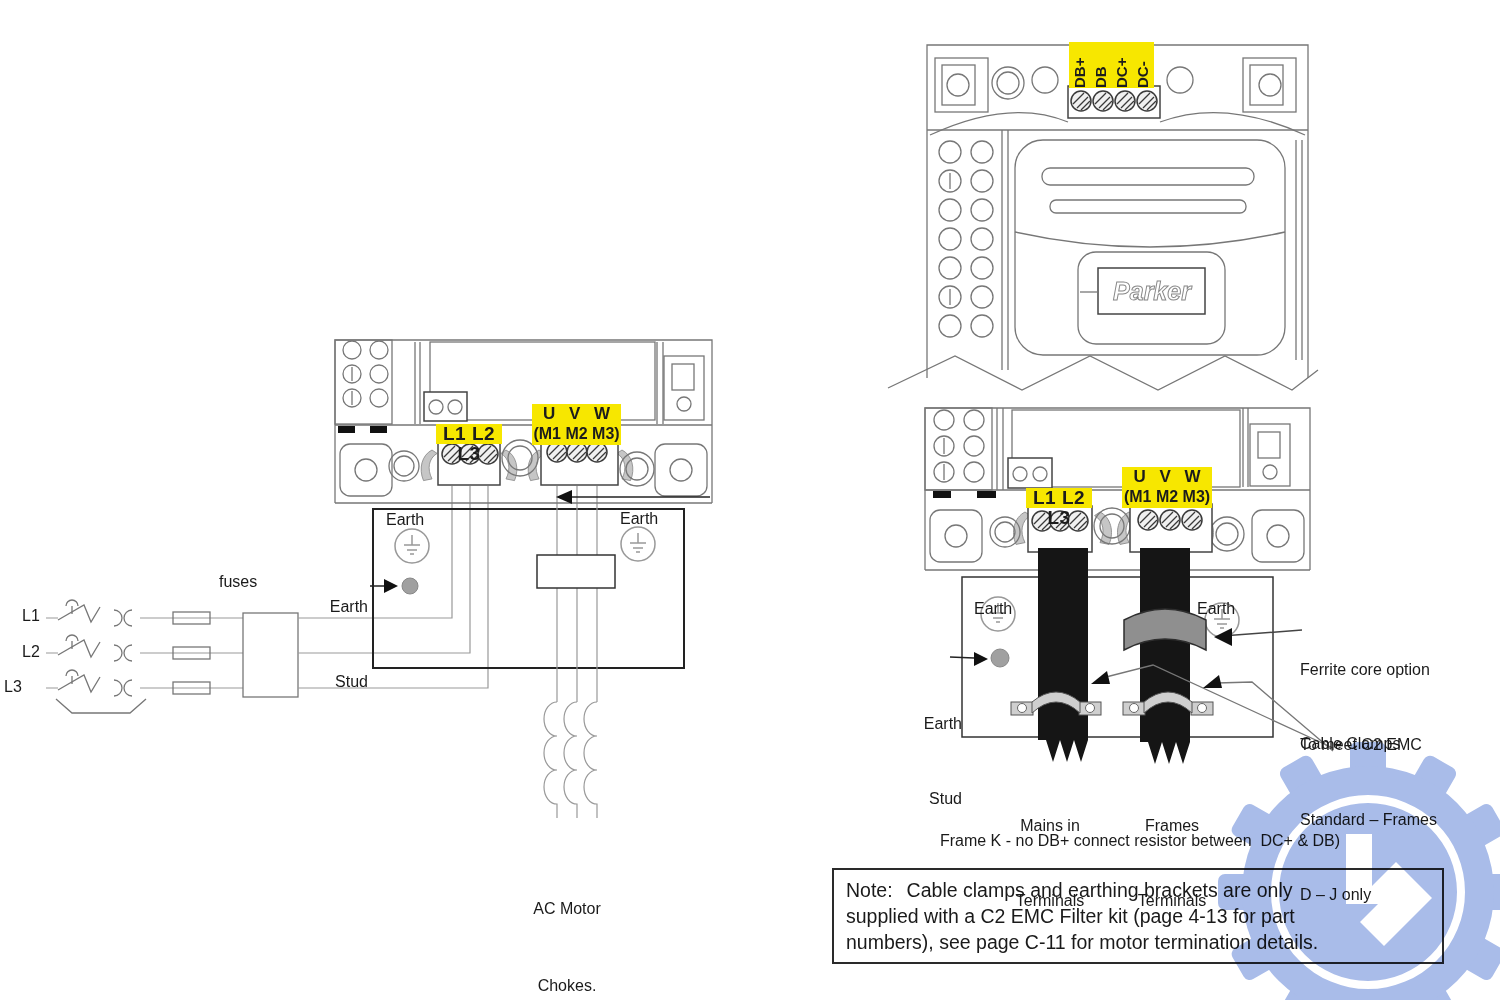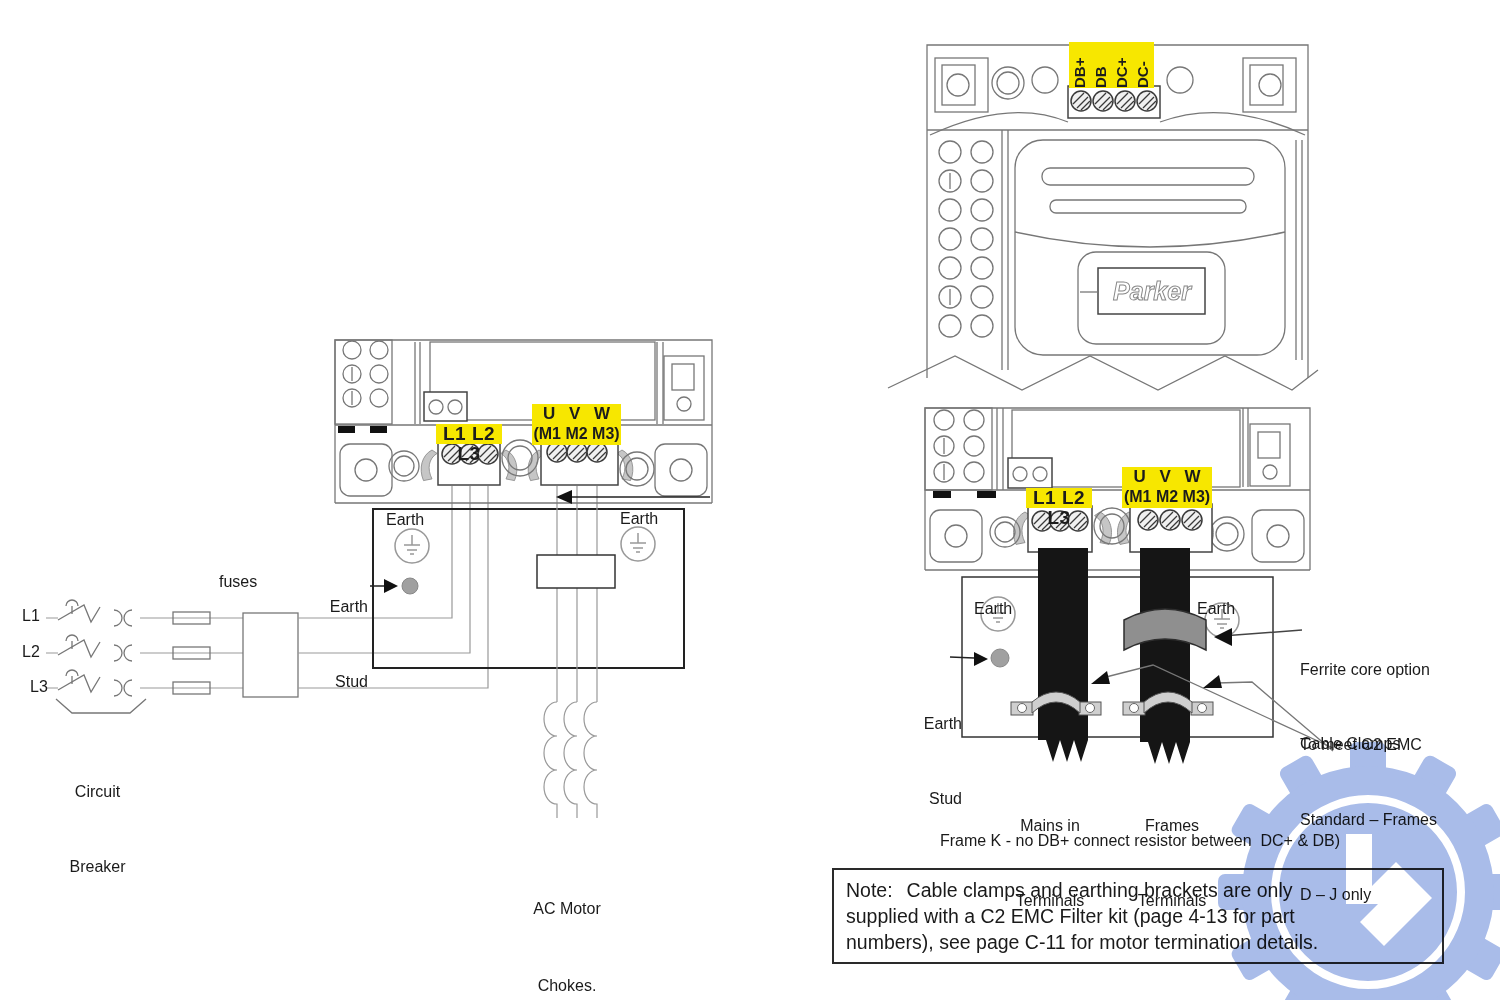--- a/index.html
+++ b/index.html
@@ -278,26 +278,22 @@
   <g>
     <polyline class="ln" points="1333,748 1153,665 1106,677"></polyline>
     <polygon points="1091,684 1107,671 1110,684" fill="#111"></polygon>
     <polyline class="ln" points="1333,751 1252,682 1217,683"></polyline>
     <polygon points="1203,688 1219,675 1222,688" fill="#111"></polygon>
   </g>
 </svg>
 
 <div class="lbl" style="left:22px;top:603px;">L1</div>
 <div class="lbl" style="left:22px;top:639px;">L2</div>
-<div class="lbl" style="left:30px;top:674px;">L3</div>
+<div class="lbl" style="left:4px;top:674px;">L3</div>
 <div class="lbl" style="left:175px;top:569px;margin-left:44px;">fuses</div>
-<div class="lbl ctr" style="left:40px;top:729px;width:115px;">
-  <div>Circuit</div>
-  <div>Breaker</div>
-</div>
 
 <div class="ylw" style="left:436px;top:424px;width:66px;height:20px;">
   <div class="l1">L1 L2 L3</div>
 </div>
 <div class="ylw" style="left:532px;top:404px;width:89px;height:41px;">
   <div class="u1">U V W</div>
   <div class="u2">(M1 M2 M3)</div>
 </div>
 
 <div class="lbl" style="left:386px;top:507px;">Earth</div>

